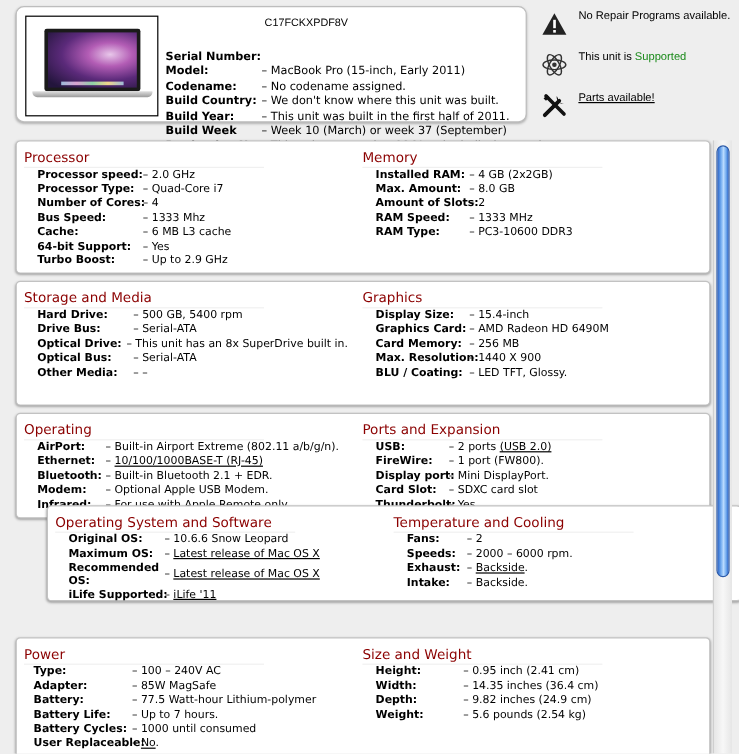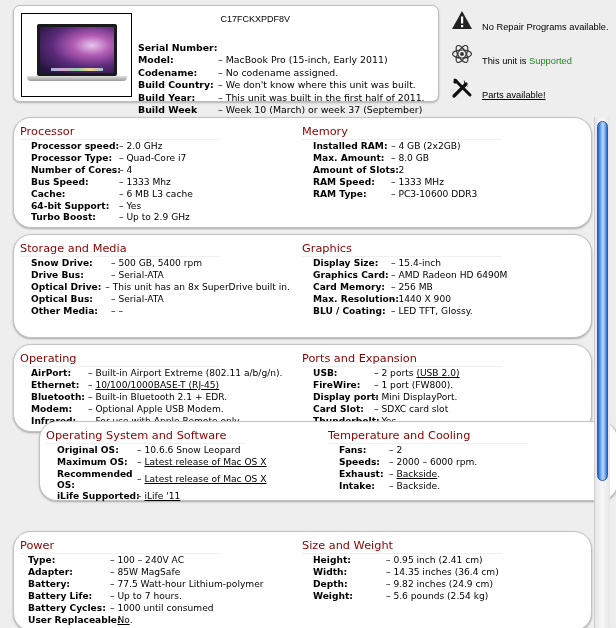--- a/index.html
+++ b/index.html
@@ -40,30 +40,30 @@
   .specs-head {
     position: absolute; left: 124px; top: 7px; font-size: 9.4px; line-height: 12.4px;
   }
   .specs-head .row { display: flex; white-space: nowrap; }
   .specs-head .lbl { font-weight: bold; width: 80px; }
   .specs-head .serial-lbl { width: auto; margin-right: 3px; margin-top: 29px; }
   .specs-head .serial-val { font-family: "Liberation Sans", sans-serif; font-size: 9px; }
 
   
   .status { position: absolute; left: 450px; top: 8px; width: 166px; font-family: "Liberation Sans", sans-serif; font-size: 9.3px; }
-  .status-item { position: absolute; left: 0; display: flex; align-items: flex-end; white-space: nowrap; }
+  .status-item { position: absolute; left: 0; display: flex; align-items: flex-start; white-space: nowrap; }
   .status-item .ico { width: 24px; height: 24px; margin-right: 8px; display: flex; align-items: center; justify-content: center; }
   .link-green { color: #1a8a1a; }
   .link-black { color: #000; text-decoration: underline; }
 
   
   .panels { position: absolute; left: 13px; top: 117px; width: 579px; }
   .panel {
     position: absolute; left: 0; width: 579px;
-    background: #fff; border: 1px solid #c2c2c2; border-radius: 18px;
+    background: #fff; border: 1px solid #c2c2c2; border-radius: 4px;
     box-shadow: 0 1px 2px rgba(0,0,0,0.3);
     box-sizing: border-box;
   }
   .col { position: absolute; top: 7px; width: 270px; }
   .col.left { left: 6px; }
   .col.right { left: 288px; }
   .sec-title {
     color: #8b0000; font-size: 11.3px; line-height: 14px;
     border-bottom: 1px solid #f0f0f0; width: 200px; padding-bottom: 0;
     white-space: nowrap;
@@ -226,21 +226,21 @@
           </div>
       </div>
     </div>
   </div>
 
   <div class="panel" style="top:117px; height:104px;">
     <div class="col left">
       <div class="sec-title">Storage and Media</div>
       <div class="rows">
         <div class="r">
-            <span class="k" style="width:80px">Snow Drive:</span>
+            <span class="k" style="width:80px">Hard Drive:</span>
             <span class="v">– 500 GB, 5400 rpm</span>
           </div>
         <div class="r">
             <span class="k" style="width:80px">Drive Bus:</span>
             <span class="v">– Serial-ATA</span>
           </div>
         <div class="r">
             <span class="k" style="width:80px">Optical Drive:</span>
             <span class="v">– This unit has an 8x SuperDrive built in.</span>
           </div>

